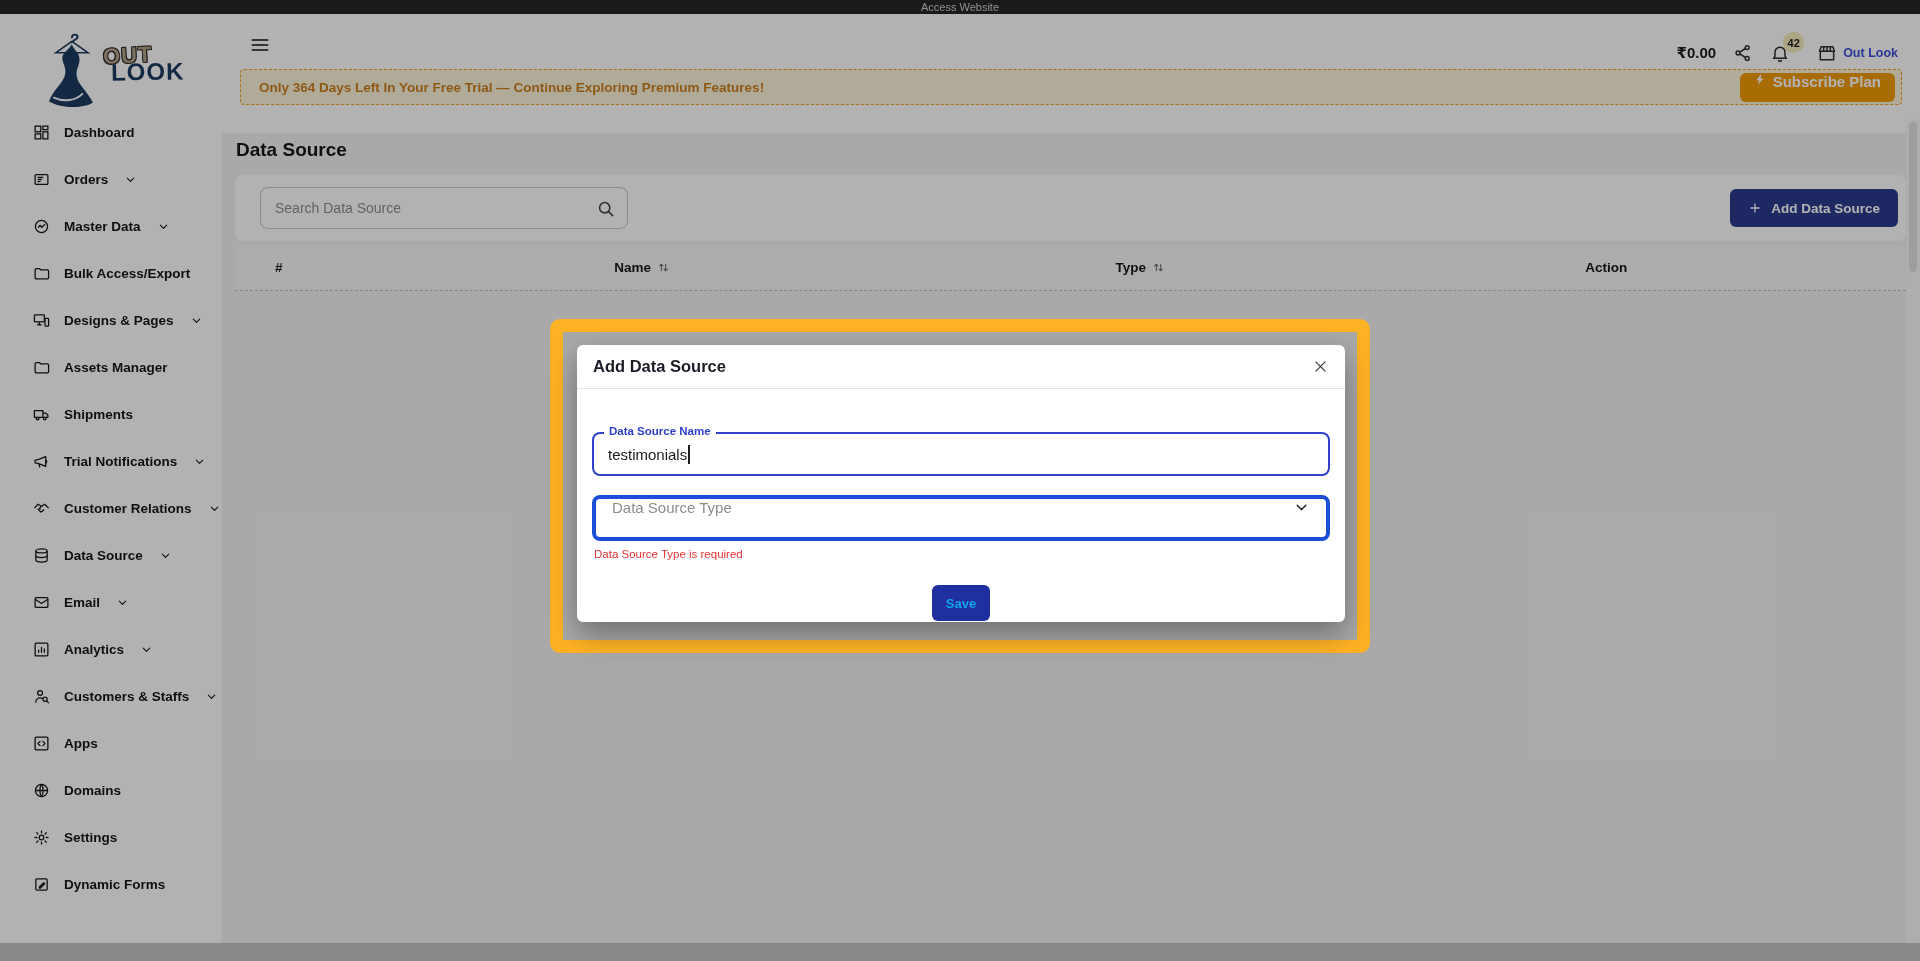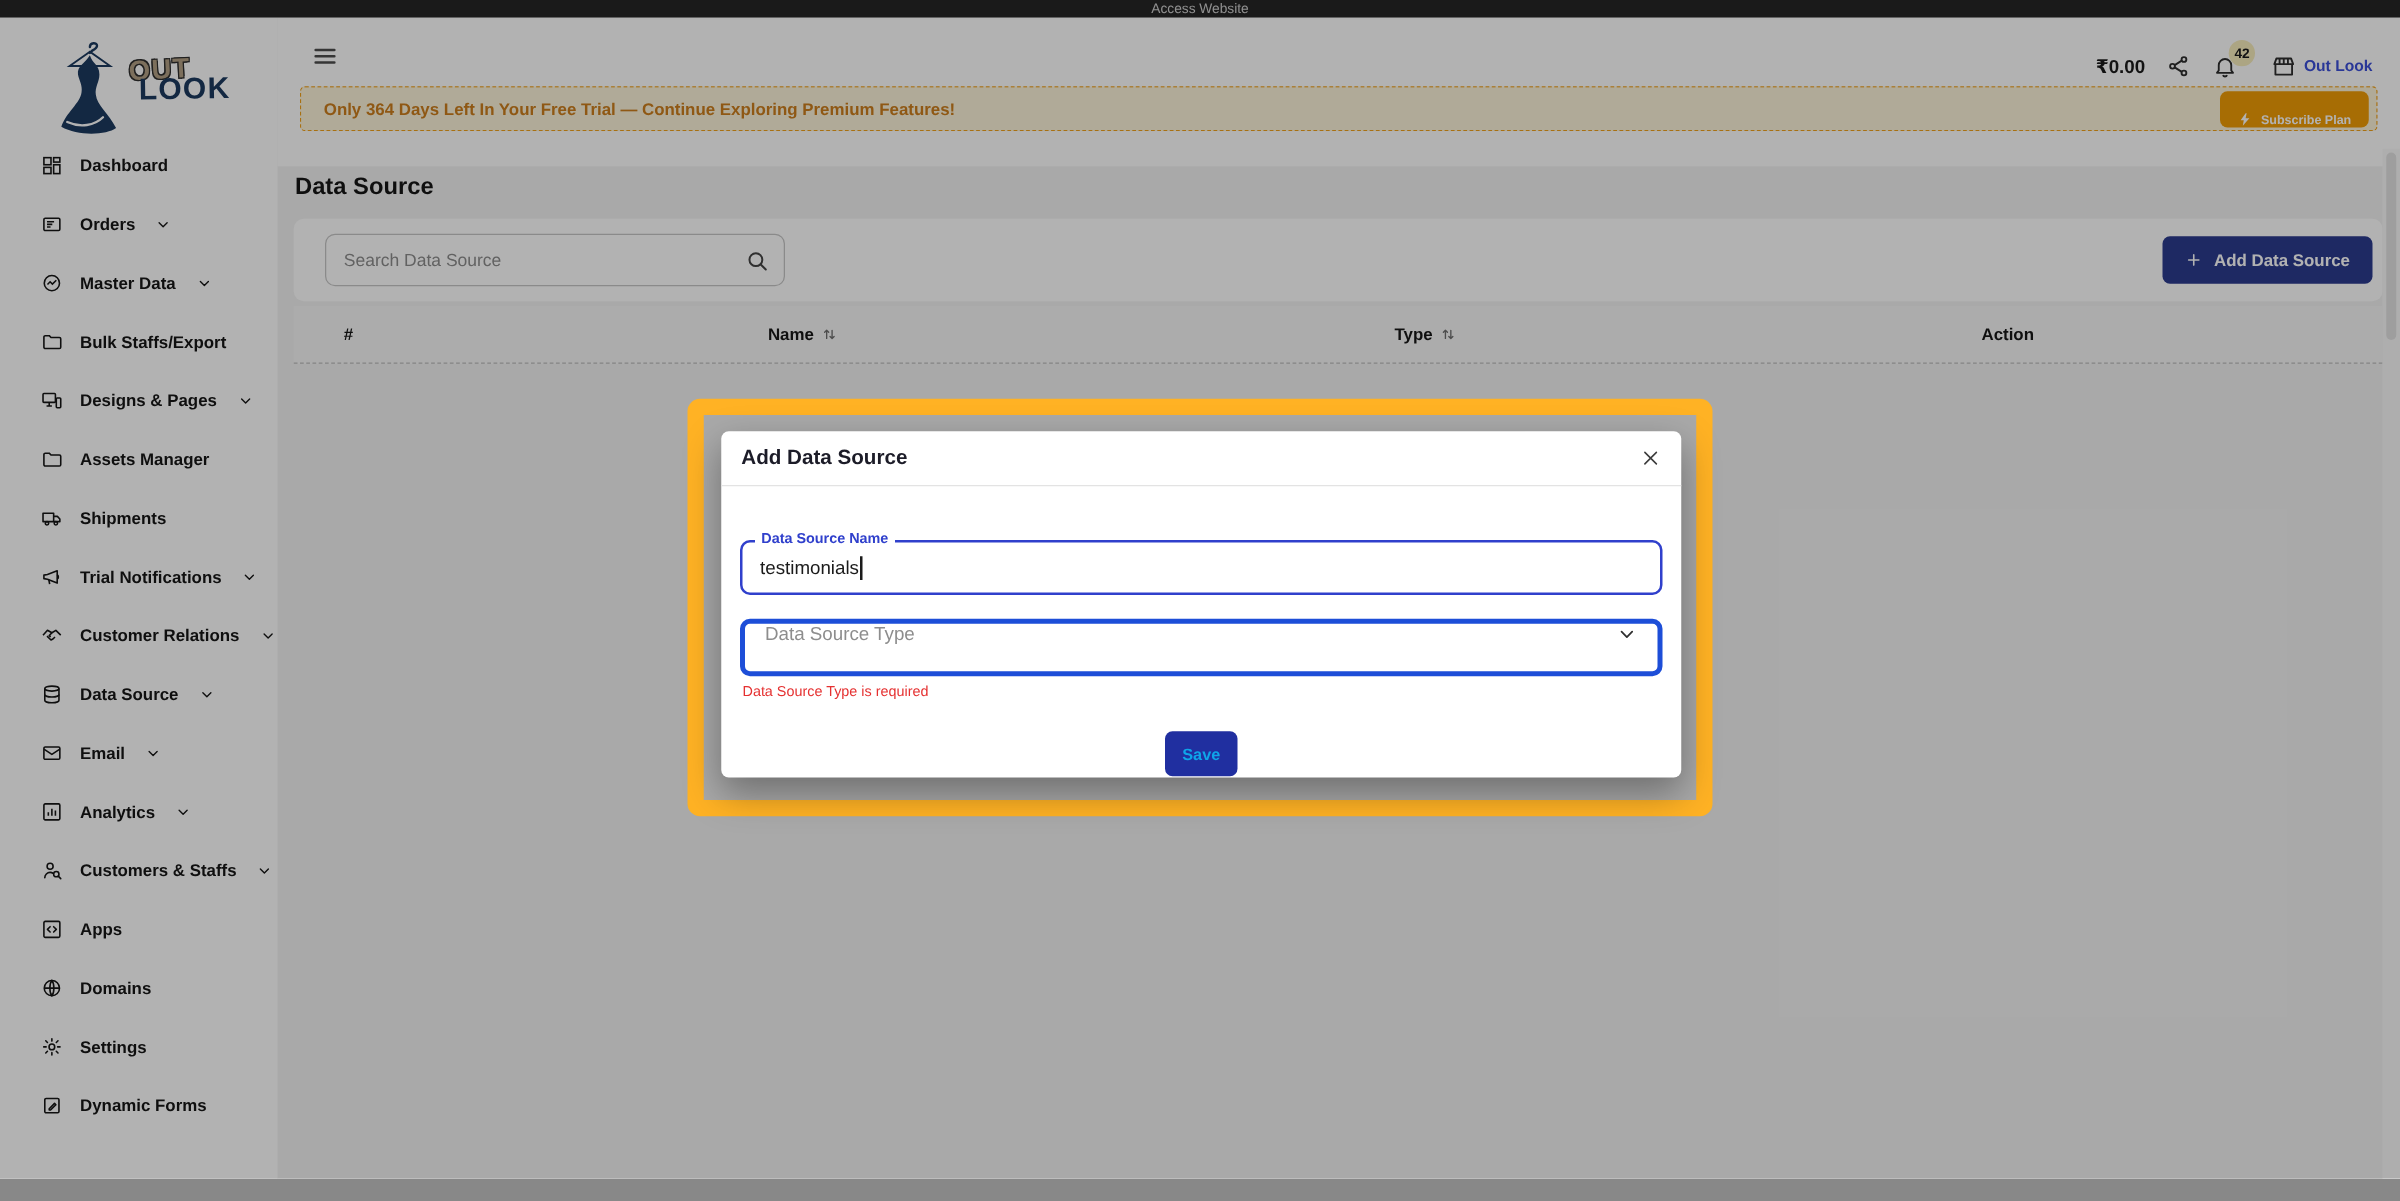--- a/index.html
+++ b/index.html
@@ -40,21 +40,21 @@
   .badge{position:absolute;top:-11px;right:-14px;min-width:21px;height:21px;border-radius:50%;
     background:#f7ecbc;color:#1b1b1b;font-size:11px;font-weight:700;display:flex;align-items:center;justify-content:center;}
   .store-group{display:flex;align-items:center;gap:6px;cursor:pointer;}
   .store-label{color:#3b4fd8;font-size:12.5px;font-weight:700;}
 
   .banner{position:absolute;left:18px;right:18px;top:55px;height:36px;background:#fcf4da;
     border:1.5px dashed #f1a11b;border-radius:4px;display:flex;align-items:center;
     justify-content:space-between;padding:0 6px 0 18px;box-sizing:border-box;}
   .banner-text{color:#cd7f1e;font-size:13.5px;font-weight:600;}
   .subscribe-btn{height:29px;background:#f09c07;border:none;border-radius:6px;color:#fff;
-    font-family:inherit;font-size:10px;font-weight:700;display:flex;align-items:flex-end;gap:7px;
+    font-family:inherit;font-size:15px;font-weight:700;display:flex;align-items:flex-start;gap:7px;
     padding:0 14px;cursor:pointer;}
   .subscribe-btn svg{width:12px;height:13px;}
 
   .content-title{position:absolute;left:14px;top:125px;font-size:19px;font-weight:700;color:#161616;}
 
   .toolbar-card{position:absolute;left:13px;right:14px;top:161px;height:66px;background:#fff;
     border-radius:8px;display:flex;align-items:center;justify-content:space-between;padding:0 8px 0 25px;box-sizing:border-box;}
   .search-box{width:368px;height:42px;border:1px solid #c6c6c6;border-radius:8px;background:#fff;
     display:flex;align-items:center;padding:0 12px 0 2px;box-sizing:border-box;}
   .search-box input{flex:1;border:none;outline:none;background:transparent;font-family:inherit;
@@ -168,21 +168,21 @@
               <path d="M5 9l7 7 7-7"></path>
             </svg>
           </span>
         </div>
         <div class="nav-item">
           <span class="nav-icon">
             <svg viewBox="0 0 24 24" fill="none" stroke="currentColor" stroke-width="1.8" stroke-linejoin="round">
               <path d="M3 6.5c0-.8.7-1.5 1.5-1.5H9l2 2h9.5c.8 0 1.5.7 1.5 1.5V18c0 .8-.7 1.5-1.5 1.5h-16C3.7 19.5 3 18.8 3 18z"></path>
             </svg>
           </span>
-          <span class="nav-label">Bulk Staffs/Export</span>
+          <span class="nav-label">Bulk Access/Export</span>
         </div>
         <div class="nav-item">
           <span class="nav-icon">
             <svg viewBox="0 0 24 24" fill="none" stroke="currentColor" stroke-width="1.8" stroke-linejoin="round">
               <rect x="2" y="4" width="14" height="10" rx="1"></rect>
               <path d="M6 18h6M9 14v4"></path>
               <rect x="17" y="9" width="5" height="11" rx="1"></rect>
             </svg>
           </span>
           <span class="nav-label">Designs &amp; Pages</span>

